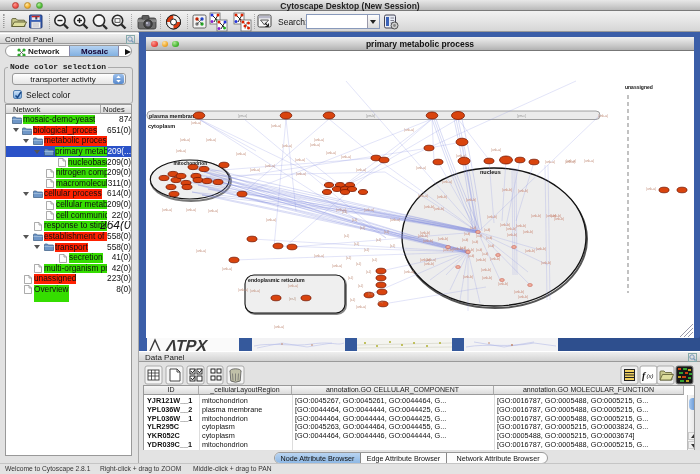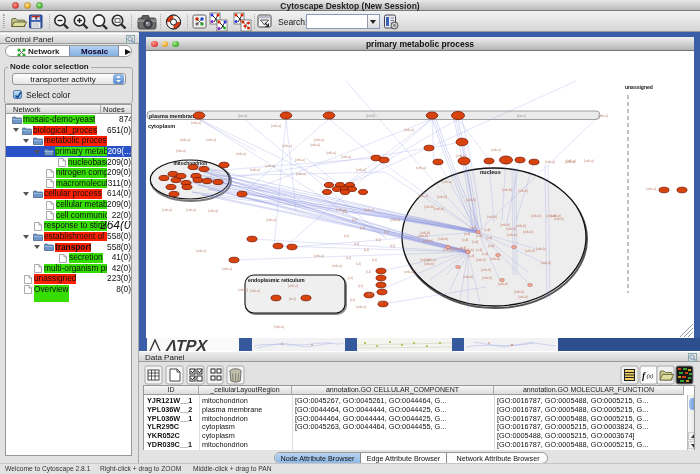--- a/index.html
+++ b/index.html
@@ -156,21 +156,21 @@
   <line x1="2" y1="2" x2="7" y2="7" stroke="#555" stroke-width="0.8"></line>
       <line x1="7" y1="2" x2="2" y2="7" stroke="#555" stroke-width="0.8"></line>
   <circle cx="2" cy="2" r="1.6" fill="#2ba52b"></circle>
       <circle cx="7" cy="2" r="1.6" fill="#2ba52b"></circle>
   <circle cx="2" cy="7" r="1.6" fill="#2ba52b"></circle>
       <circle cx="7" cy="7" r="1.6" fill="#2ba52b"></circle>
  </svg>
 </div>
 
 <div class="abs" style="left:4px;top:67px;width:129px;height:37px;border:1px solid #aaa;border-radius:3px;"></div>
-<div class="abs" style="left:8px;top:62px;background:#e2e2e2;padding:0 2px;font-size:8px;font-weight:bold;color:#222;">Node color selection</div>
+<div class="abs" style="left:8px;top:62px;background:#e2e2e2;padding:0 2px;font-size:8px;font-weight:bold;color:#222;font-family:Liberation Mono, monospace;">Node color selection</div>
 <div class="abs" style="left:12px;top:73px;width:114px;height:12px;background:linear-gradient(#ffffff,#e6e6e6);border:1px solid #999;border-radius:3px;">
  <div class="abs" style="left:0;top:1px;width:100px;text-align:center;font-size:8px;color:#111;">transporter activity</div>
  <div class="abs" style="right:1px;top:0px;width:11px;height:10px;background:linear-gradient(#9cc0ec,#5688cc);border-radius:2.5px;">
   <svg style="display:block" width="11" height="10" viewBox="0 0 11 10">
         <path d="M5.5 1.5 L7.8 4 L3.2 4 Z M5.5 8.5 L7.8 6 L3.2 6 Z" fill="#fff"></path>
       </svg>
  </div>
 </div>
 <div class="abs" style="left:13px;top:90px;width:9px;height:9px;background:linear-gradient(#cce2f8,#7aaade);border:1px solid #5580b0;border-radius:2px;">
  <svg style="display:block" width="9" height="9" viewBox="0 0 9 9">
@@ -261,21 +261,21 @@
       <path d="M0.5 7.5 L0.5 1.8 Q0.5 1 1.3 1 L3.4 1 L4.4 2 L9 2 Q9.5 2 9.5 2.6 L9.5 7.5 Z" fill="#6f97c8" stroke="#3a5a80" stroke-width="0.7"></path>
       <rect x="0.5" y="3" width="9" height="1" fill="#9ab8d8"></rect>
     </svg>
     <div class="abs" style="left:38px;top:126.9px;height:9.4px;max-width:63px;overflow:hidden;background:#ff2000;font-size:8.3px;line-height:9.4px;color:#111;white-space:nowrap;">establishment of lo</div>
     <div class="abs" style="left:94px;top:126.9px;width:31px;font-size:8.3px;line-height:9.4px;color:#111;text-align:right;white-space:nowrap;overflow:hidden;">558(0)</div>
     <div class="abs" style="left:28px;top:140.1px;width:0;height:0;border-left:3.5px solid transparent;border-right:3.5px solid transparent;border-top:4.5px solid #555;"></div>
     <svg class="abs" style="left:38px;top:138.3px" width="10" height="8" viewBox="0 0 10 8">
       <path d="M0.5 7.5 L0.5 1.8 Q0.5 1 1.3 1 L3.4 1 L4.4 2 L9 2 Q9.5 2 9.5 2.6 L9.5 7.5 Z" fill="#6f97c8" stroke="#3a5a80" stroke-width="0.7"></path>
       <rect x="0.5" y="3" width="9" height="1" fill="#9ab8d8"></rect>
     </svg>
-    <div class="abs" style="left:49px;top:137.5px;height:9.4px;max-width:52px;overflow:hidden;background:#ff2000;font-size:8.3px;line-height:9.4px;color:#111;white-space:nowrap;font-weight:bold;">transport</div>
+    <div class="abs" style="left:49px;top:137.5px;height:9.4px;max-width:52px;overflow:hidden;background:#ff2000;font-size:8.3px;line-height:9.4px;color:#111;white-space:nowrap;">transport</div>
     <div class="abs" style="left:94px;top:137.5px;width:31px;font-size:8.3px;line-height:9.4px;color:#111;text-align:right;white-space:nowrap;overflow:hidden;">558(0)</div>
     <svg class="abs" style="left:53px;top:148.6px" width="8" height="9" viewBox="0 0 8 9">
       <path d="M0.5 0.5 L5 0.5 L7.5 3 L7.5 8.5 L0.5 8.5 Z" fill="#fdfdfd" stroke="#888" stroke-width="0.7"></path>
       <path d="M5 0.5 L5 3 L7.5 3" fill="none" stroke="#888" stroke-width="0.7"></path>
     </svg>
     <div class="abs" style="left:63px;top:148.2px;height:9.4px;max-width:38px;overflow:hidden;background:#35dd00;font-size:8.3px;line-height:9.4px;color:#111;white-space:nowrap;">secretion</div>
     <div class="abs" style="left:94px;top:148.2px;width:31px;font-size:8.3px;line-height:9.4px;color:#111;text-align:right;white-space:nowrap;overflow:hidden;">41(0)</div>
     <svg class="abs" style="left:28px;top:159.2px" width="8" height="9" viewBox="0 0 8 9">
       <path d="M0.5 0.5 L5 0.5 L7.5 3 L7.5 8.5 L0.5 8.5 Z" fill="#fdfdfd" stroke="#888" stroke-width="0.7"></path>
       <path d="M5 0.5 L5 3 L7.5 3" fill="none" stroke="#888" stroke-width="0.7"></path>
@@ -724,20 +724,21 @@
     <div class="abs" style="left:3px;top:27.6px;width:52px;font-size:7.3px;font-weight:bold;color:#111;white-space:nowrap;overflow:hidden;">YPL036W__1</div>
     <div class="abs" style="left:58px;top:27.6px;width:90px;font-size:7.3px;color:#111;white-space:nowrap;overflow:hidden;">mitochondrion</div>
     <div class="abs" style="left:151px;top:27.6px;width:199px;font-size:7.3px;color:#111;white-space:nowrap;overflow:hidden;">[GO:0044464, GO:0044444, GO:0044425, G...</div>
     <div class="abs" style="left:353px;top:27.6px;width:190px;font-size:7.3px;color:#111;white-space:nowrap;overflow:hidden;">[GO:0016787, GO:0005488, GO:0005215, G...</div>
     <div class="abs" style="left:3px;top:36.400000000000006px;width:52px;font-size:7.3px;font-weight:bold;color:#111;white-space:nowrap;overflow:hidden;">YLR295C</div>
     <div class="abs" style="left:58px;top:36.400000000000006px;width:90px;font-size:7.3px;color:#111;white-space:nowrap;overflow:hidden;">cytoplasm</div>
     <div class="abs" style="left:151px;top:36.400000000000006px;width:199px;font-size:7.3px;color:#111;white-space:nowrap;overflow:hidden;">[GO:0045263, GO:0044464, GO:0044455, G...</div>
     <div class="abs" style="left:353px;top:36.400000000000006px;width:190px;font-size:7.3px;color:#111;white-space:nowrap;overflow:hidden;">[GO:0016787, GO:0005215, GO:0003824, G...</div>
     <div class="abs" style="left:3px;top:45.2px;width:52px;font-size:7.3px;font-weight:bold;color:#111;white-space:nowrap;overflow:hidden;">YKR052C</div>
     <div class="abs" style="left:58px;top:45.2px;width:90px;font-size:7.3px;color:#111;white-space:nowrap;overflow:hidden;">cytoplasm</div>
+    <div class="abs" style="left:151px;top:45.2px;width:199px;font-size:7.3px;color:#111;white-space:nowrap;overflow:hidden;">[GO:0044464, GO:0044446, GO:0044444, G...</div>
     <div class="abs" style="left:353px;top:45.2px;width:190px;font-size:7.3px;color:#111;white-space:nowrap;overflow:hidden;">[GO:0005488, GO:0005215, GO:0003674]</div>
     <div class="abs" style="left:3px;top:54.0px;width:52px;font-size:7.3px;font-weight:bold;color:#111;white-space:nowrap;overflow:hidden;">YDR039C__1</div>
     <div class="abs" style="left:58px;top:54.0px;width:90px;font-size:7.3px;color:#111;white-space:nowrap;overflow:hidden;">mitochondrion</div>
     <div class="abs" style="left:353px;top:54.0px;width:190px;font-size:7.3px;color:#111;white-space:nowrap;overflow:hidden;">[GO:0016787, GO:0005488, GO:0005215, G...</div>
     <div class="abs" style="left:55px;top:9px;width:1px;height:55px;background:#ddd;"></div>
     <div class="abs" style="left:148px;top:9px;width:1px;height:55px;background:#ddd;"></div>
     <div class="abs" style="left:350px;top:9px;width:1px;height:55px;background:#ddd;"></div>
     <div class="abs" style="left:543px;top:9px;width:11px;height:55px;background:linear-gradient(90deg,#f8f8f8,#e0e0e0);border-left:1px solid #bbb;">
  <div class="abs" style="left:1px;top:3px;width:8px;height:12px;border-radius:4px;background:linear-gradient(90deg,#a6c8f0,#4f86cc);"></div>
  <div class="abs" style="left:0px;top:37px;width:10px;height:8px;background:#f0f0f0;border:1px solid #ccc;"></div>

